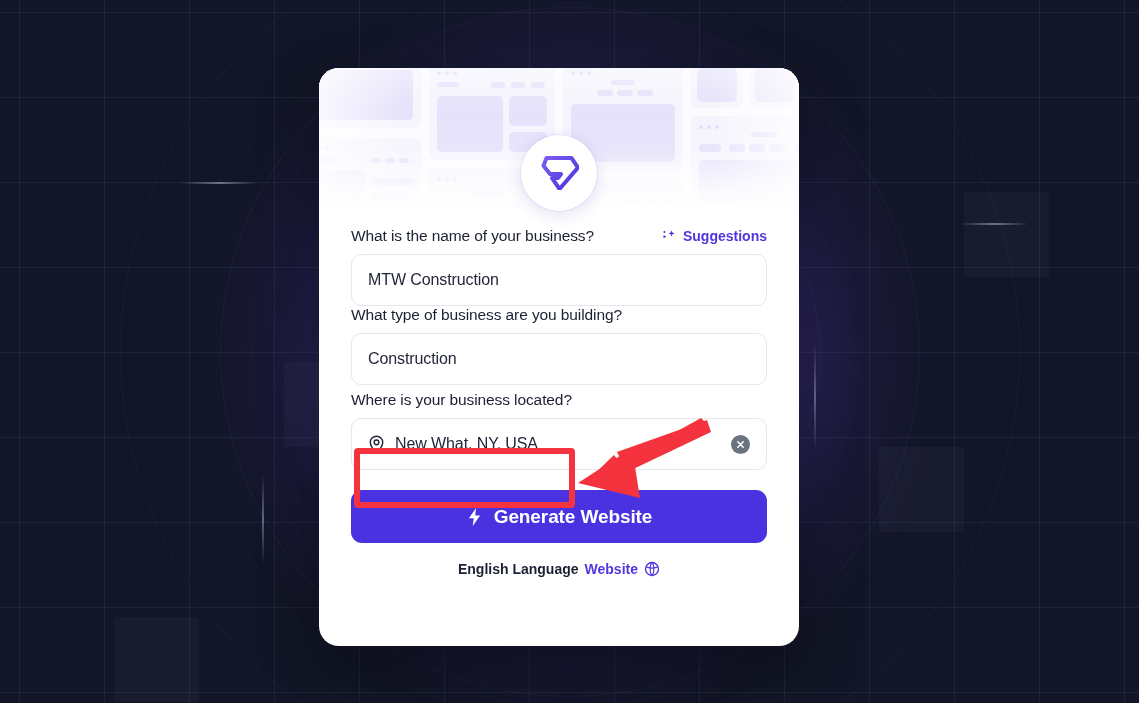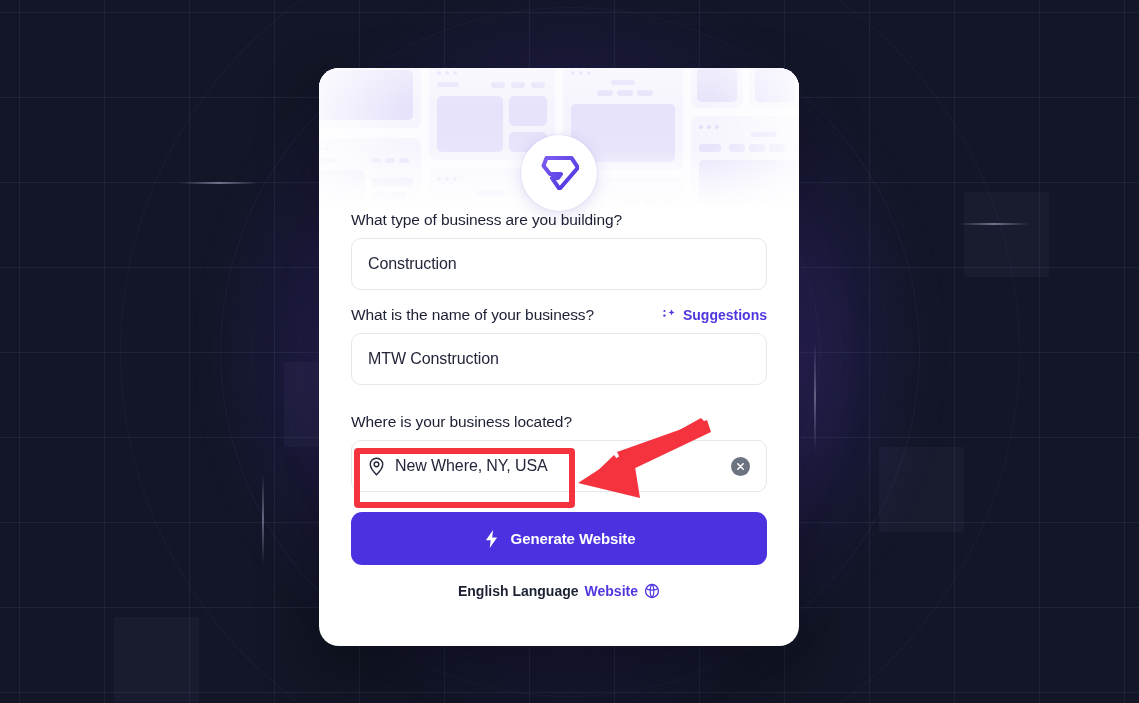--- a/index.html
+++ b/index.html
@@ -233,21 +233,21 @@
   }
 
   .generate-btn {
     margin-top: 20px;
     width: 100%;
     height: 53px;
     background: #4a32e0;
     border: none;
     border-radius: 11px;
     color: #fff;
-    font-size: 15px;
+    font-size: 19px;
     font-weight: bold;
     letter-spacing: -0.1px;
     display: flex;
     align-items: center;
     justify-content: center;
     gap: 11px;
     cursor: pointer;
     font-family: "Liberation Sans", sans-serif;
   }
 
@@ -395,56 +395,56 @@
           <stop offset="0%" stop-color="#7c5cf0"></stop>
           <stop offset="100%" stop-color="#4a32e0"></stop>
         </linearGradient>
       </defs>
       <path d="M7.5 2 L32.5 2 L39 11.5 L20.5 33 L13 22 L19 22 L22 18 L11 18 L4.5 9.8 Z" fill="none" stroke="url(#gemGrad)" stroke-width="4" stroke-linejoin="round" stroke-linecap="round"></path>
     </svg>
   </div>
 
   <div class="card-body">
 
-    <div class="field">
-      <div class="label-row">
-        <div class="field-label">What type of business are you building?</div>
-      </div>
-      <div class="input-box">
-        <div class="input-text">Construction</div>
-      </div>
-    </div>
-
     <div class="field" style="margin-top:16px;">
       <div class="label-row">
         <div class="field-label">What is the name of your business?</div>
         <div class="suggestions">
           <svg width="15" height="15" viewBox="0 0 16 16">
             <path d="M10.2 1.4 L11.15 3.75 L13.5 4.7 L11.15 5.65 L10.2 8 L9.25 5.65 L6.9 4.7 L9.25 3.75 Z" fill="#4f37e0"></path>
             <circle cx="2.6" cy="3.2" r="1.15" fill="#4f37e0"></circle>
             <circle cx="2.6" cy="8.1" r="1.3" fill="#4f37e0"></circle>
           </svg>
           <span>Suggestions</span>
         </div>
       </div>
       <div class="input-box">
         <div class="input-text">MTW Construction</div>
       </div>
     </div>
 
-    <div class="field" style="margin-top:28px;">
+    <div class="field">
+      <div class="label-row">
+        <div class="field-label">What type of business are you building?</div>
+      </div>
+      <div class="input-box">
+        <div class="input-text">Construction</div>
+      </div>
+    </div>
+
+    <div class="field" style="margin-top:6px;">
       <div class="label-row">
         <div class="field-label">Where is your business located?</div>
       </div>
       <div class="input-box">
         <svg width="17" height="19" viewBox="0 0 18 20" style="flex-shrink:0;">
           <path d="M9 1.2 C5.3 1.2 2.4 4.1 2.4 7.7 C2.4 12.3 9 18.8 9 18.8 C9 18.8 15.6 12.3 15.6 7.7 C15.6 4.1 12.7 1.2 9 1.2 Z" fill="none" stroke="#23273a" stroke-width="1.5"></path>
           <circle cx="9" cy="7.7" r="2.5" fill="none" stroke="#23273a" stroke-width="1.5"></circle>
         </svg>
-        <div class="input-text">New Where, NY, USA</div>
+        <div class="input-text">New What, NY, USA</div>
         <div class="clear-btn">
           <svg width="9" height="9" viewBox="0 0 10 10">
             <path d="M2 2 L8 8 M8 2 L2 8" stroke="#ffffff" stroke-width="1.7" stroke-linecap="round"></path>
           </svg>
         </div>
       </div>
     </div>
 
     <button class="generate-btn">
       <svg width="17" height="20" viewBox="0 0 16 20">

